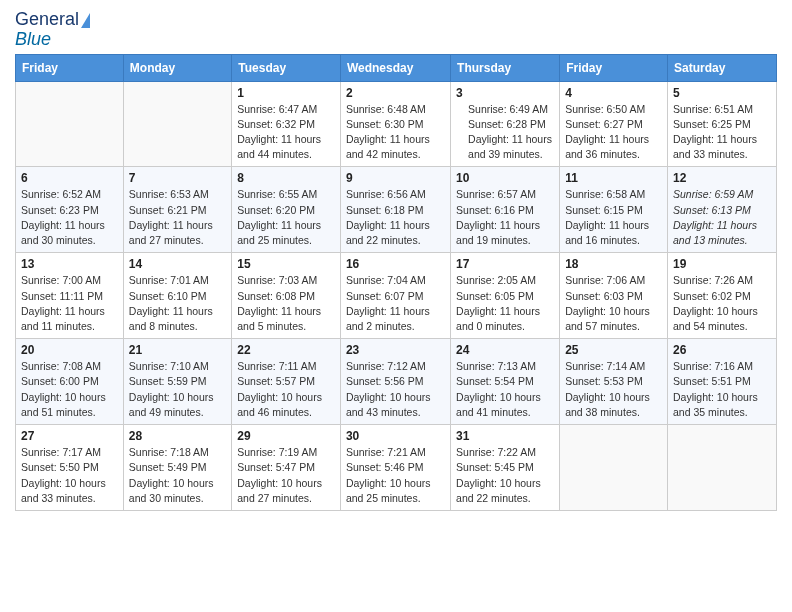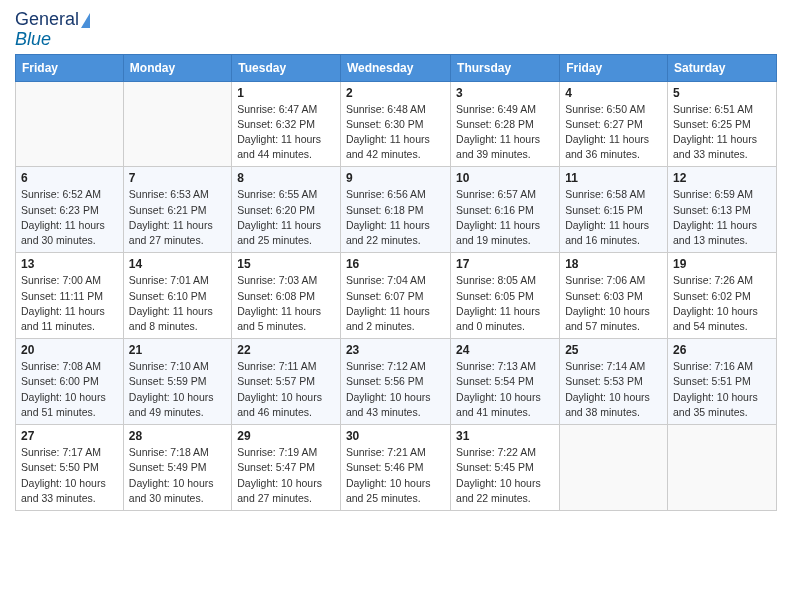--- a/index.html
+++ b/index.html
@@ -131,21 +131,21 @@
 Daylight: 11 hours and 44 minutes.</div>
         </td>
         <td>
           <span class="day-number">2</span>
           <div class="day-detail" style="white-space: pre-line;">Sunrise: 6:48 AM
 Sunset: 6:30 PM
 Daylight: 11 hours and 42 minutes.</div>
         </td>
         <td>
           <span class="day-number">3</span>
-          <div class="day-detail" style="white-space: pre-line;">Sunrise: 6:49 AM
+          <div class="day-detail" style="white-space: pre-line; margin-left: 12px;">Sunrise: 6:49 AM
 Sunset: 6:28 PM
 Daylight: 11 hours and 39 minutes.</div>
         </td>
         <td>
           <span class="day-number">4</span>
           <div class="day-detail" style="white-space: pre-line;">Sunrise: 6:50 AM
 Sunset: 6:27 PM
 Daylight: 11 hours and 36 minutes.</div>
         </td>
         <td>
@@ -187,21 +187,21 @@
 Daylight: 11 hours and 19 minutes.</div>
         </td>
         <td>
           <span class="day-number">11</span>
           <div class="day-detail" style="white-space: pre-line;">Sunrise: 6:58 AM
 Sunset: 6:15 PM
 Daylight: 11 hours and 16 minutes.</div>
         </td>
         <td>
           <span class="day-number">12</span>
-          <div class="day-detail" style="white-space: pre-line;">Sunrise: 6:59 AM
+          <div class="day-detail" style="white-space: pre-line; font-style: italic;">Sunrise: 6:59 AM
 Sunset: 6:13 PM
 Daylight: 11 hours and 13 minutes.</div>
         </td>
       </tr>
       <tr>
         <td>
           <span class="day-number">13</span>
           <div class="day-detail" style="white-space: pre-line;">Sunrise: 7:00 AM
 Sunset: 11:11 PM
 Daylight: 11 hours and 11 minutes.</div>
@@ -219,21 +219,21 @@
 Daylight: 11 hours and 5 minutes.</div>
         </td>
         <td>
           <span class="day-number">16</span>
           <div class="day-detail" style="white-space: pre-line;">Sunrise: 7:04 AM
 Sunset: 6:07 PM
 Daylight: 11 hours and 2 minutes.</div>
         </td>
         <td>
           <span class="day-number">17</span>
-          <div class="day-detail" style="white-space: pre-line;">Sunrise: 8:05 AM
+          <div class="day-detail" style="white-space: pre-line;">Sunrise: 2:05 AM
 Sunset: 6:05 PM
 Daylight: 11 hours and 0 minutes.</div>
         </td>
         <td>
           <span class="day-number">18</span>
           <div class="day-detail" style="white-space: pre-line;">Sunrise: 7:06 AM
 Sunset: 6:03 PM
 Daylight: 10 hours and 57 minutes.</div>
         </td>
         <td>

